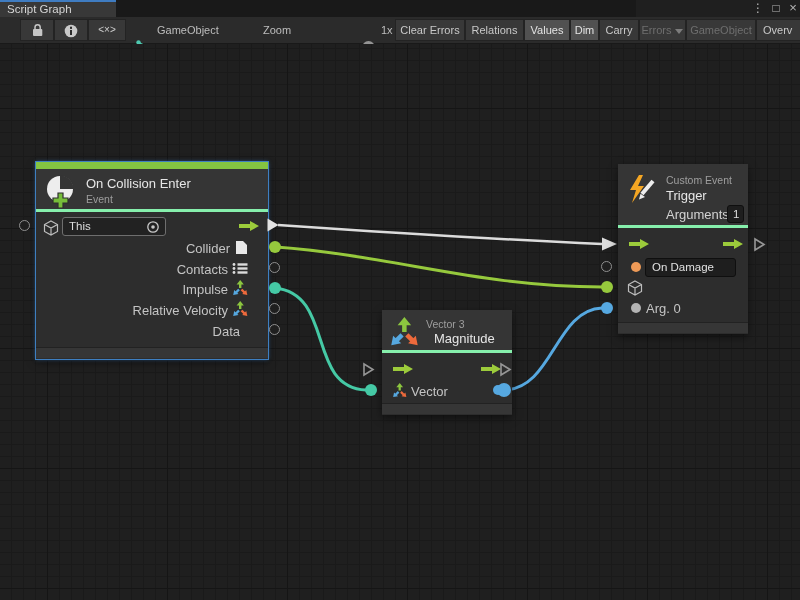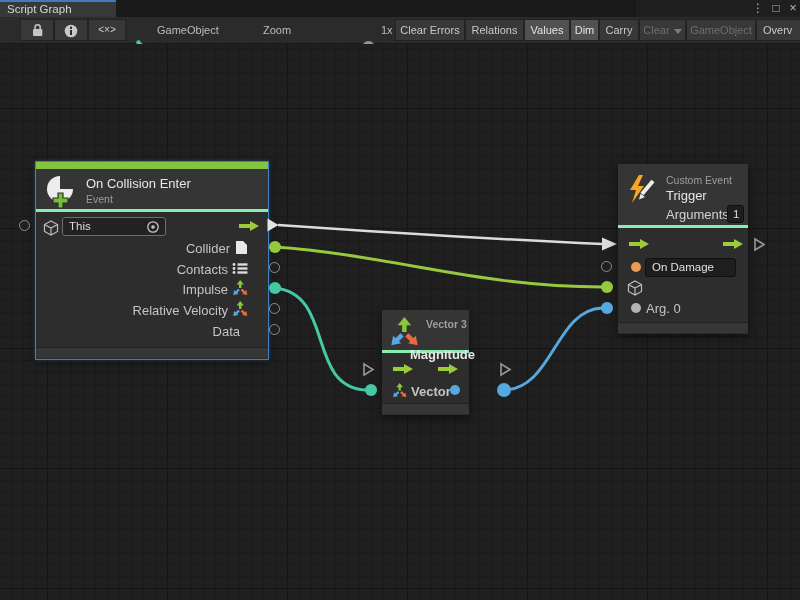--- a/index.html
+++ b/index.html
@@ -94,21 +94,21 @@
   <div class="abs" style="left:293px;top:30px;width:76px;height:2px;background:#6a6a6a;"></div>
   <div class="abs" style="left:362px;top:24px;width:13px;height:13px;border-radius:50%;background:#949494;"></div>
   <div class="tlabel" style="left:381px;">1x</div>
 
   <div class="tbtn" style="left:395px;width:70px;">Clear Errors</div>
   <div class="tbtn" style="left:465px;width:59px;">Relations</div>
   <div class="tbtn active" style="left:524px;width:46px;">Values</div>
   <div class="tbtn active" style="left:570px;width:29px;">Dim</div>
   <div class="tbtn" style="left:599px;width:40px;">Carry</div>
   <div class="tbtn disabled" style="left:639px;width:47px;">
-    <span>Clear</span><span class="caret"></span>
+    <span>Errors</span><span class="caret"></span>
   </div>
   <div class="tbtn disabled" style="left:686px;width:70px;">
     <span>GameObject</span><span class="caret"></span>
   </div>
   <div class="tbtn" style="left:756px;width:48px;text-align:left;padding-left:6px;">Overv</div>
 </div>
 
 <div id="graph"></div>
 
 <svg id="wires">
@@ -190,32 +190,32 @@
 <div class="dotport hollow" style="left:19px;top:220px;"></div>
 <svg class="abs" style="left:266px;top:217px;" width="14" height="16" viewBox="0 0 14 16">
   <path d="M1.5 1.5 L12.5 8 L1.5 14.5 Z" fill="#e3e3e3"></path>
 </svg>
 <div class="dotport" style="left: 269px; top: 241px; background: rgb(150, 201, 61);" style2=""></div>
 <div class="dotport hollow" style="left:269px;top:262px;"></div>
 <div class="dotport" style="left:269px;top:282px;background:#45c9a5;"></div>
 <div class="dotport hollow" style="left:269px;top:303px;"></div>
 <div class="dotport hollow" style="left:269px;top:324px;"></div>
 
-<div class="node" style="left:382px;top:310px;width:87px;height:105px;font-weight:bold;">
+<div class="node" style="left:382px;top:310px;width:130px;height:105px;">
   <div class="node-hdr" style="top:0;height:43px;">
     <svg class="abs" style="left:7px;top:7px;" width="30" height="30" viewBox="0 0 16 16">
       <rect x="7" y="3" width="2.4" height="5" fill="#8cc63f"></rect>
         <polygon points="8.2,0 4.6,4.4 11.8,4.4" fill="#8cc63f"></polygon>
       <line x1="7" y1="9.5" x2="4" y2="12.5" stroke="#56a8e0" stroke-width="2.4"></line>
         <polygon points="1.2,15 2.2,10 6.5,14" fill="#56a8e0"></polygon>
       <line x1="9.5" y1="9.5" x2="12.5" y2="12.5" stroke="#ee6a3c" stroke-width="2.4"></line>
         <polygon points="15.3,15 10.2,14 14.3,10" fill="#ee6a3c"></polygon>
     </svg>
     <div class="nsub" style="left:44px;top:8px;">Vector 3</div>
-    <div class="ntitle" style="left:28px;top:21px;margin-top:16px;">Magnitude</div>
+    <div class="ntitle" style="left:52px;top:21px;">Magnitude</div>
   </div>
   <svg class="abs" style="left:10px;top:53px;" width="22" height="12" viewBox="0 0 22 12">
     <path d="M1 4 H12 V1 L21 6 L12 11 V8 H1 Z" fill="#9ccb3b"></path>
   </svg>
   <svg class="abs" style="right:10px;top:53px;" width="22" height="12" viewBox="0 0 22 12">
     <path d="M1 4 H12 V1 L21 6 L12 11 V8 H1 Z" fill="#9ccb3b"></path>
   </svg>
   <svg class="abs" style="left:10px;top:73px;" width="15" height="15" viewBox="0 0 16 16">
     <rect x="7" y="3" width="2.4" height="5" fill="#8cc63f"></rect>
       <polygon points="8.2,0 4.6,4.4 11.8,4.4" fill="#8cc63f"></polygon>

